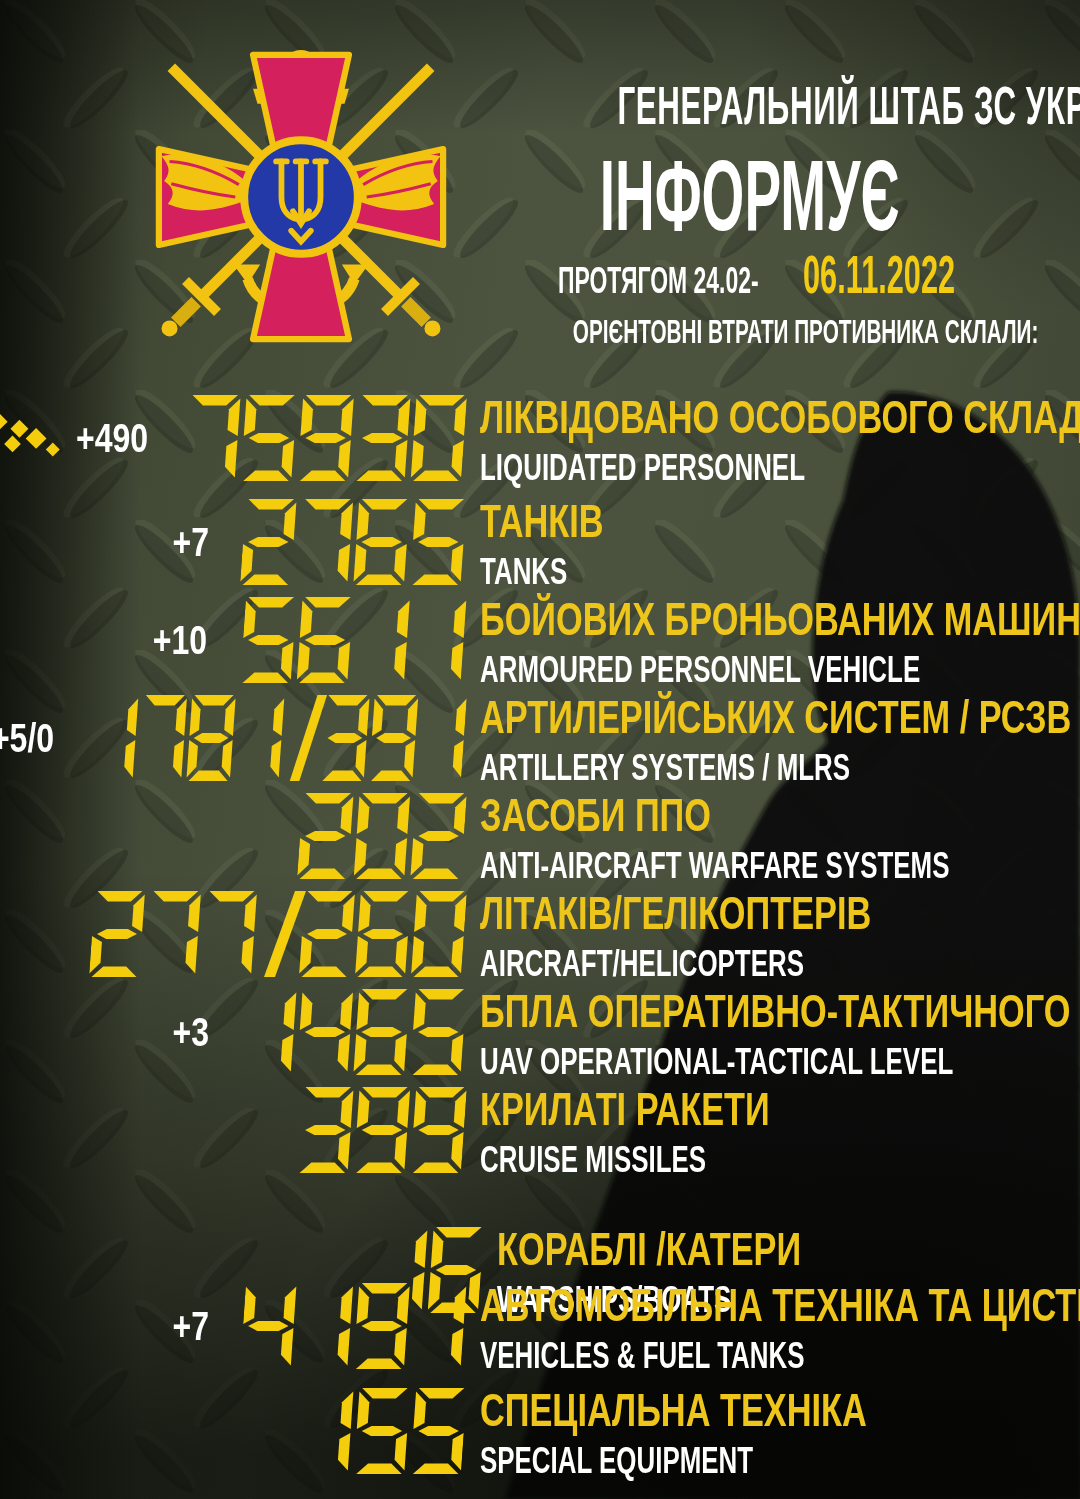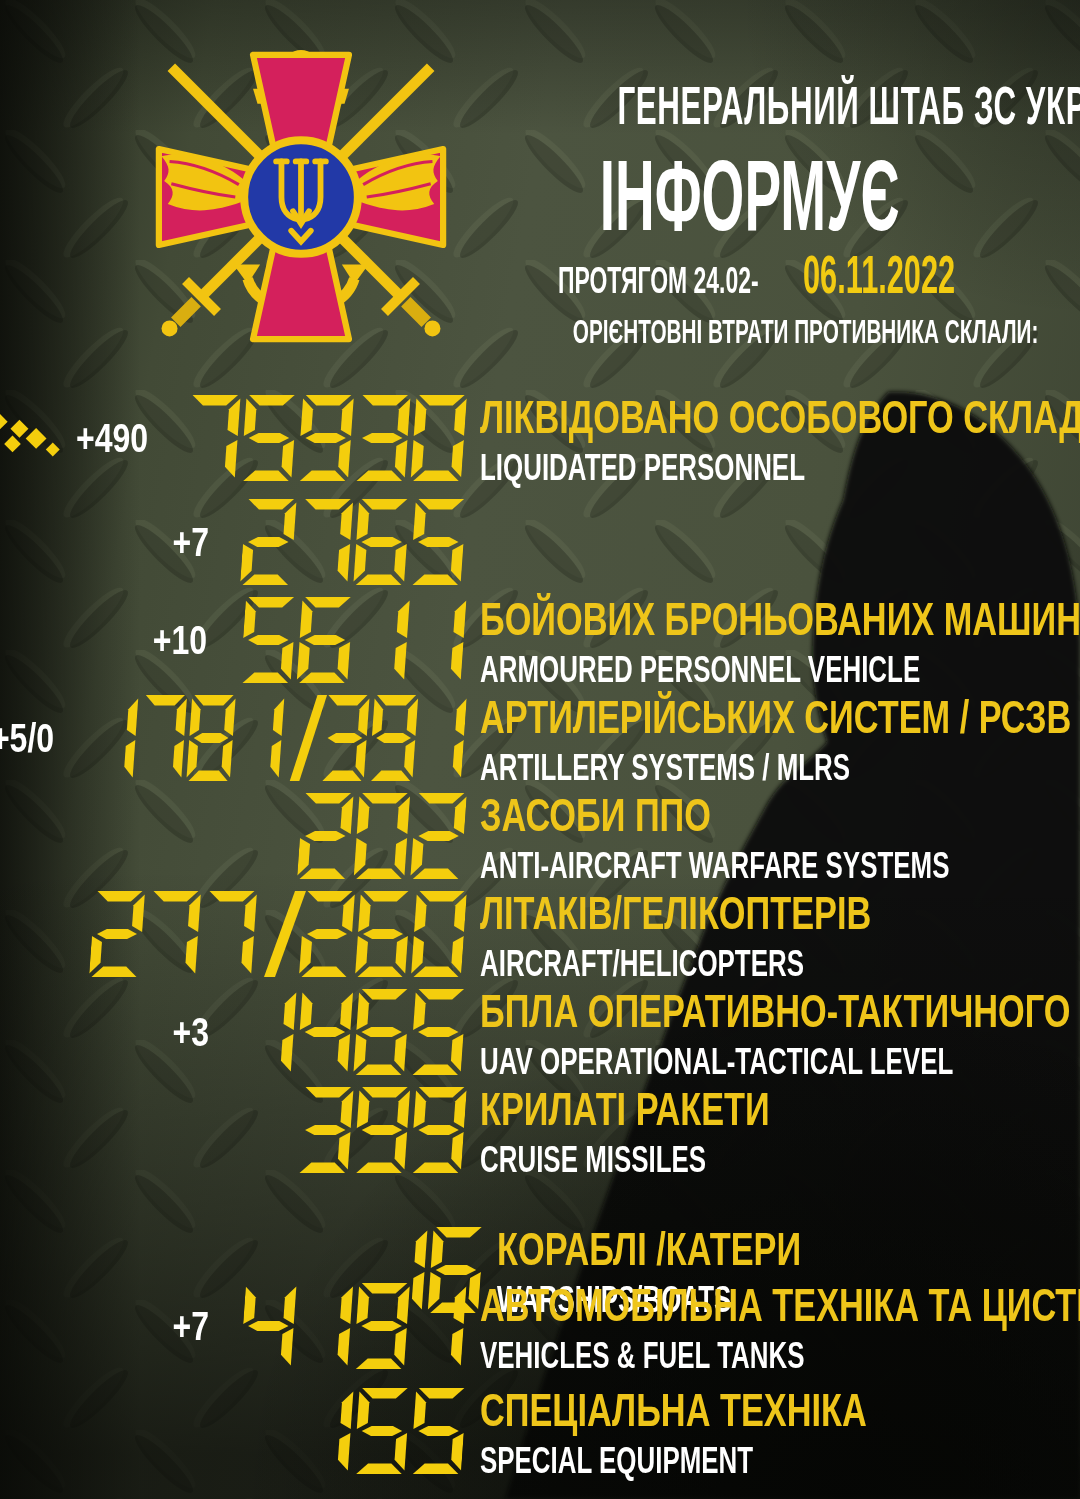--- a/index.html
+++ b/index.html
@@ -214,20 +214,24 @@
               <polygon points="229,170 251,149 297,149 319,170" class="seg"></polygon>
               <polygon points="324,89 303,101 303,142 324,163" class="seg"></polygon>
               <polygon points="341,0 431,0 409,21 363,21" class="seg"></polygon>
               <polygon points="336,7 357,28 357,69 336,81" class="seg"></polygon>
               <polygon points="346,85 365,75 407,75 426,85 407,95 365,95" class="seg"></polygon>
               <polygon points="436,89 415,101 415,142 436,163" class="seg"></polygon>
               <polygon points="341,170 363,149 409,149 431,170" class="seg"></polygon>
             </svg>
           </div>
     </div>
+    <div class="labelcol">
+      <div class="uk">ТАНКІВ</div>
+      <div class="en">TANKS</div>
+    </div>
   </div>
       <div class="row" style="top: 594px;">
     <div class="numcol">
       <div class="leftstack">
         <div class="delta">+10</div>
       </div>
       <div class="digits">
             <svg viewBox="0 0 436 170" height="86" width="220.56470588235294" preserveAspectRatio="none">
               <polygon points="5,0 95,0 73,21 27,21" class="seg"></polygon>
               <polygon points="0,7 21,28 21,69 0,81" class="seg"></polygon>

